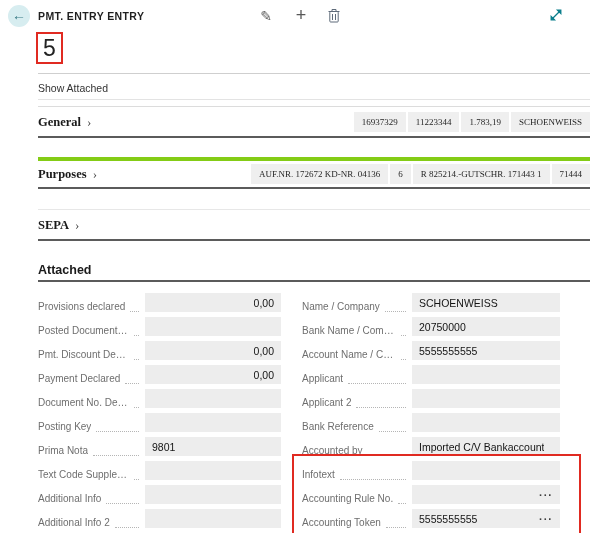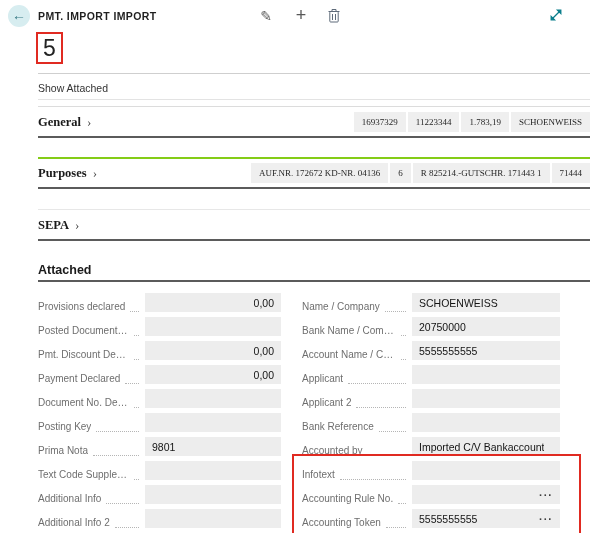--- a/index.html
+++ b/index.html
@@ -26,21 +26,21 @@
   .hr1 { margin:3px 14px 0 38px; border-top:1px solid #cfcfcf; }
   .hr2 { margin:5px 14px 0 38px; border-top:1px solid #e3e3e3; }
 
   .show-attached { margin:8px 0 0 38px; font-size:10.5px; color:#333; width:90px; cursor:pointer; }
 
   
   .band { margin:0 14px 0 38px; height:32px; display:flex; align-items:center;
           border-bottom:2px solid #5b5b5b;font-family:Liberation Serif, serif; }
   .band.boxed { border-top:1px solid #dcdcdc; }
   .band-general  { margin-top:6px; }
-  .band-purposes { margin-top:19px; border-top:2px solid #84cc16; }
+  .band-purposes { margin-top:19px; border-top:4px solid #84cc16; }
   .band-sepa     { margin-top:20px; border-top:1px solid #e7e7e7; }
   .band-label { font-size:12.5px; font-weight:700; color:#1a1a1a; cursor:pointer; }
   .chev { font-size:13px; font-weight:400; color:#4a4a4a; margin-left:6px; }
   .tiles { margin-left:auto; display:flex; align-items:stretch; }
   .tile { background:#efefef; color:#262626; font-size:9px; line-height:12px; padding:4px 8px;
           margin-left:2px; white-space:nowrap; display:flex; align-items:center; cursor:pointer; }
 
   
   .details-heading { margin:22px 14px 0 38px; font-size:12.5px; font-weight:700; color:#1a1a1a;
                      padding-bottom:3px; border-bottom:2px solid #5b5b5b; }
@@ -62,21 +62,21 @@
 
   svg { display:block; }
 </style>
 </head>
 <body>
 
 <div class="page">
 
   <div class="topbar">
     <div class="back-btn"><span>←</span></div>
-    <div class="caption">PMT. IMPORT IMPORT</div>
+    <div class="caption">PMT. ENTRY ENTRY</div>
     <div class="tb-ico ico-edit"><span>✎</span></div>
     <div class="tb-ico ico-new"><span>+</span></div>
     <div class="tb-ico ico-del">
       <svg width="16" height="18" viewBox="0 0 16 18" style="margin:1px auto 0;">
         <g fill="none" stroke="#5f6b7a" stroke-width="1">
           <path d="M2.5 4.5 h11"></path>
           <path d="M6 4.2 v-1.7 h4 v1.7"></path>
           <rect x="3.8" y="4.5" width="8.4" height="10.5" rx="0.8"></rect>
           <path d="M6.5 7 v6 M9.5 7 v6"></path>
         </g>

